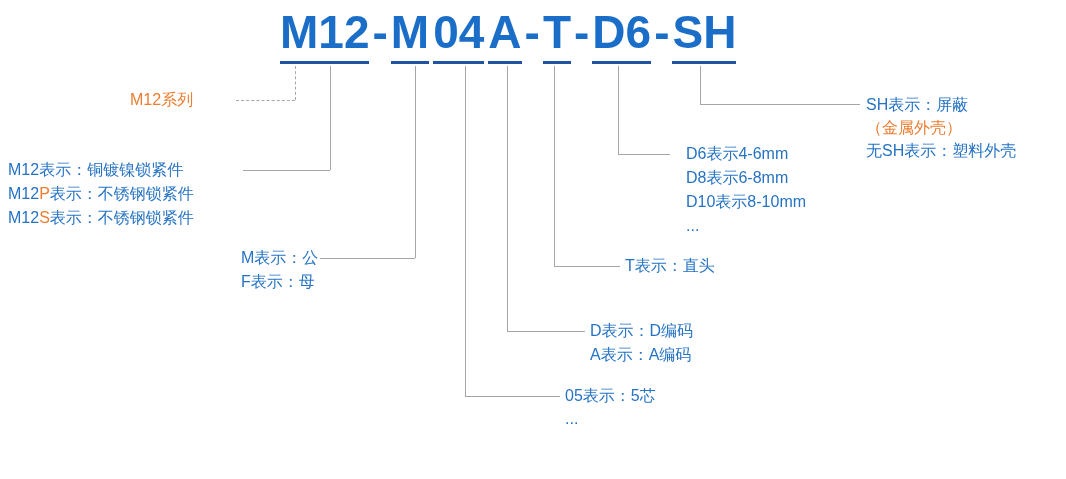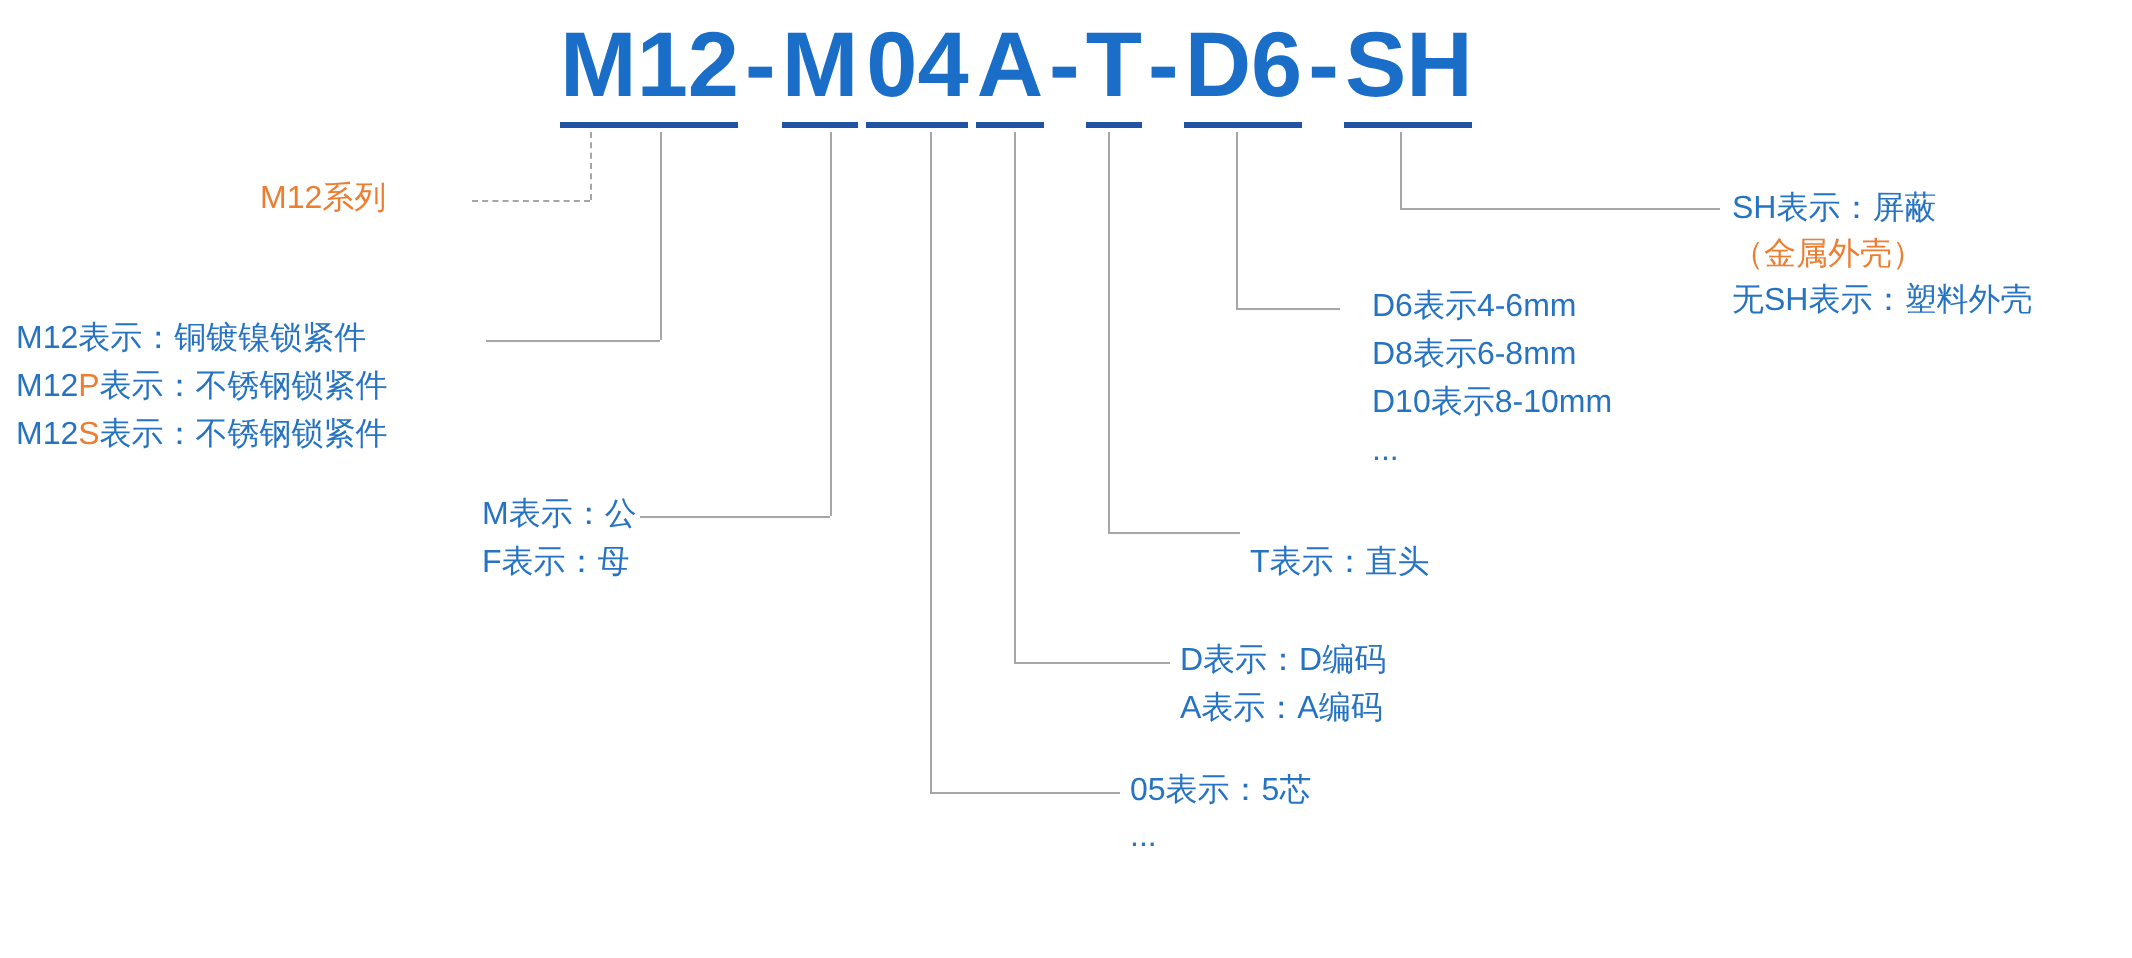--- a/index.html
+++ b/index.html
@@ -78,21 +78,21 @@
   <div class="lbl lh23" style="left:565px;top:384px;">
     <div>05表示：5芯</div>
     <div>...</div>
   </div>
 
   <div class="lbl" style="left:590px;top:319px;">
     <div>D表示：D编码</div>
     <div>A表示：A编码</div>
   </div>
 
-  <div class="lbl" style="left:625px;top:254px;margin-top:16px;">
+  <div class="lbl" style="left:625px;top:254px;">
     <div>T表示：直头</div>
   </div>
 
   <div class="lbl" style="left:686px;top:142px;">
     <div>D6表示4-6mm</div>
     <div>D8表示6-8mm</div>
     <div>D10表示8-10mm</div>
     <div>...</div>
   </div>
 

